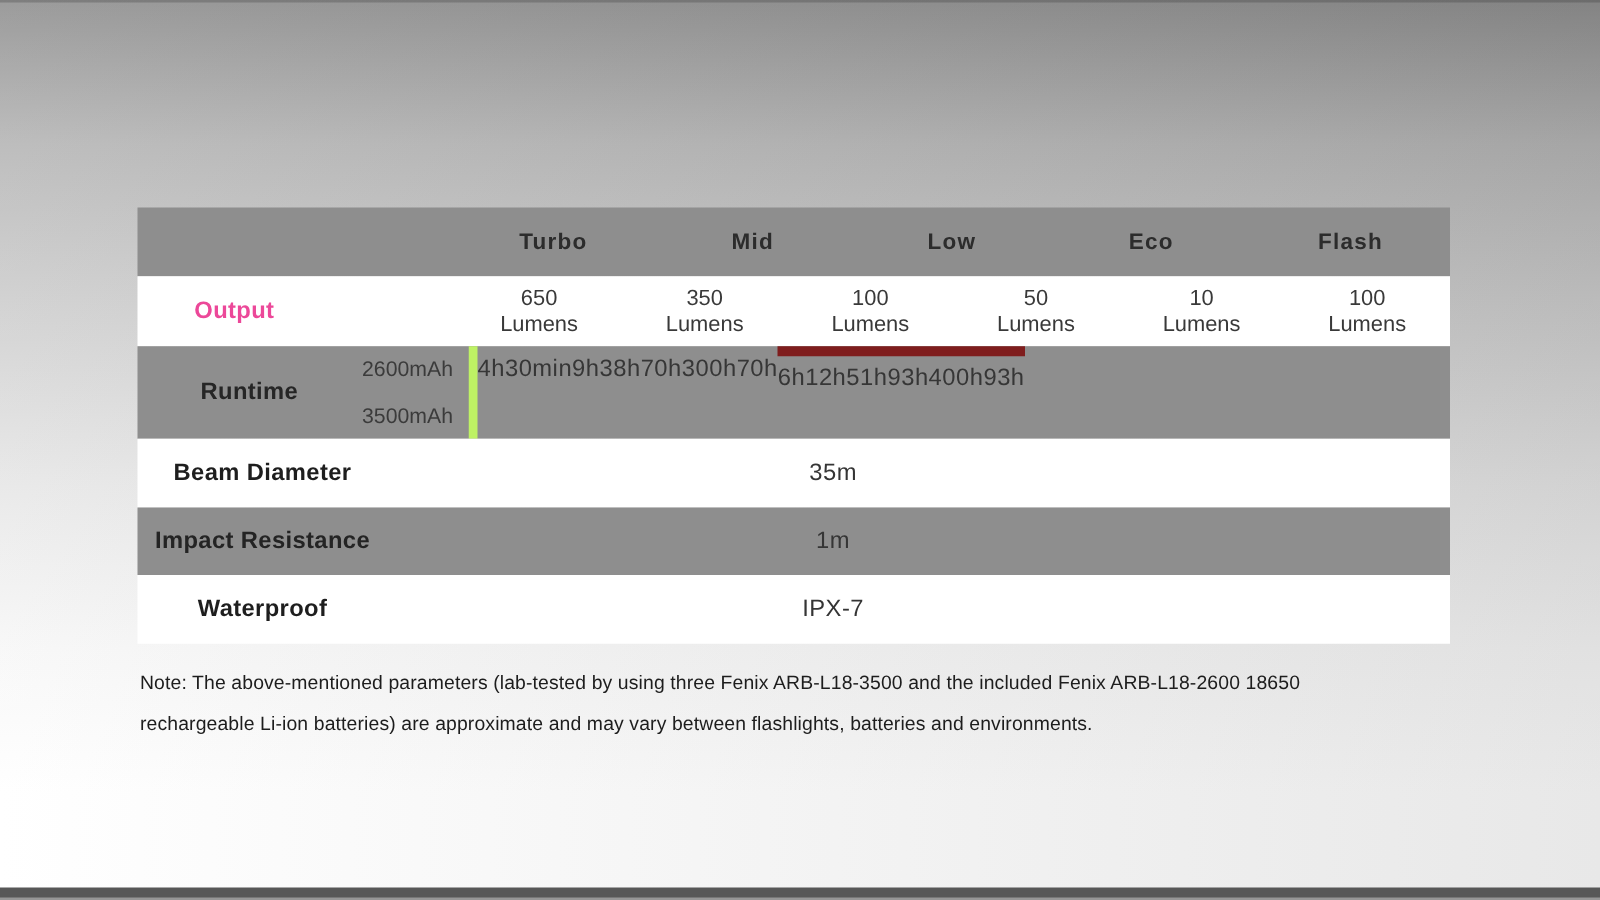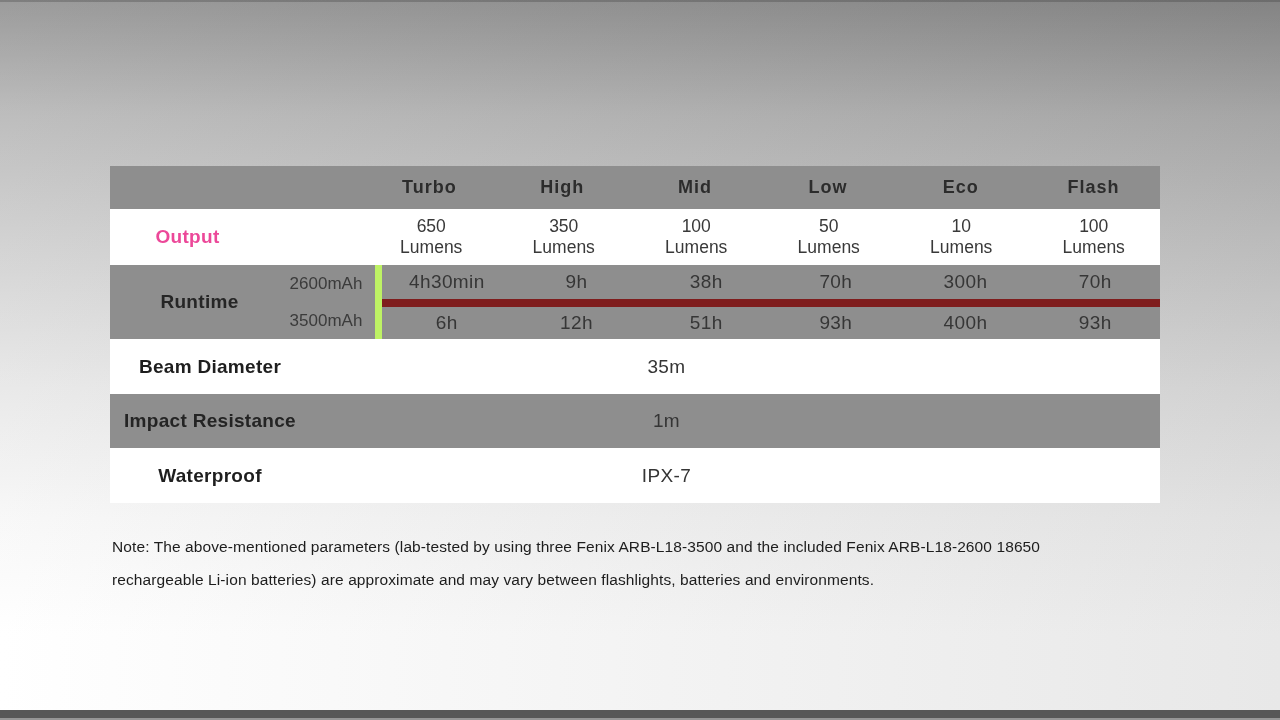--- a/index.html
+++ b/index.html
@@ -30,21 +30,21 @@
   
   .spec-table {
     position: absolute;
     left: 110px; top: 166px; width: 1050px;
   }
   .trow { display: flex; }
   .bg-gray  { background: #8e8e8e; }
   .bg-white { background: #ffffff; }
 
   
-  .header-row { height: 43px; }
+  .header-row { height: 55px; }
   .lead-spacer { width: 253px; }
   .mode-cell {
     flex: 1; display: flex; align-items: center; justify-content: center;
     font-weight: bold; font-size: 18px; letter-spacing: 1px; color: #2c2c2c;
   }
 
   
   .output-row { height: 56px; }
   .label-cell {
     width: 155px; display: flex; align-items: center; justify-content: center;
@@ -62,21 +62,21 @@
   .runtime-row { height: 74px; }
   .runtime-row .label-cell { color: #262626; padding-left: 12px; }
   .mah-col {
     width: 98px; border-right: 7px solid #bef264;
     display: flex; flex-direction: column;
   }
   .mah-cell {
     height: 37px; display: flex; align-items: center; justify-content: center;
     font-size: 17px; color: #3b3b3b;
   }
-  .rt-grid { flex: 1; display: flex; flex-direction: column; border-radius: 28px; }
+  .rt-grid { flex: 1; display: flex; flex-direction: row; border-radius: 28px; }
   .rt-row { display: flex; height: 37px; }
   .rt-row.second { border-top: 8px solid #7f1d1d; height: 35px; }
   .rt-cell {
     flex: 1; display: flex; align-items: center; justify-content: center;
     font-size: 19px; letter-spacing: 0.4px; color: #363636;
   }
 
   
   .merged-row { position: relative; }
   .beam-row { height: 55px; }
@@ -105,21 +105,20 @@
 <body>
 
 <div class="screen">
   <div class="top-edge"></div>
 
   <div class="spec-table">
 
     <div class="trow header-row bg-gray">
       <div class="lead-spacer"></div>
       <div class="mode-cell">Turbo</div>
-      <div class="mode-cell">High</div>
       <div class="mode-cell">Mid</div>
       <div class="mode-cell">Low</div>
       <div class="mode-cell">Eco</div>
       <div class="mode-cell">Flash</div>
     </div>
 
     <div class="trow output-row bg-white">
       <div class="label-cell">Output</div>
       <div class="mah-spacer"></div>
       <div class="data-cell">

